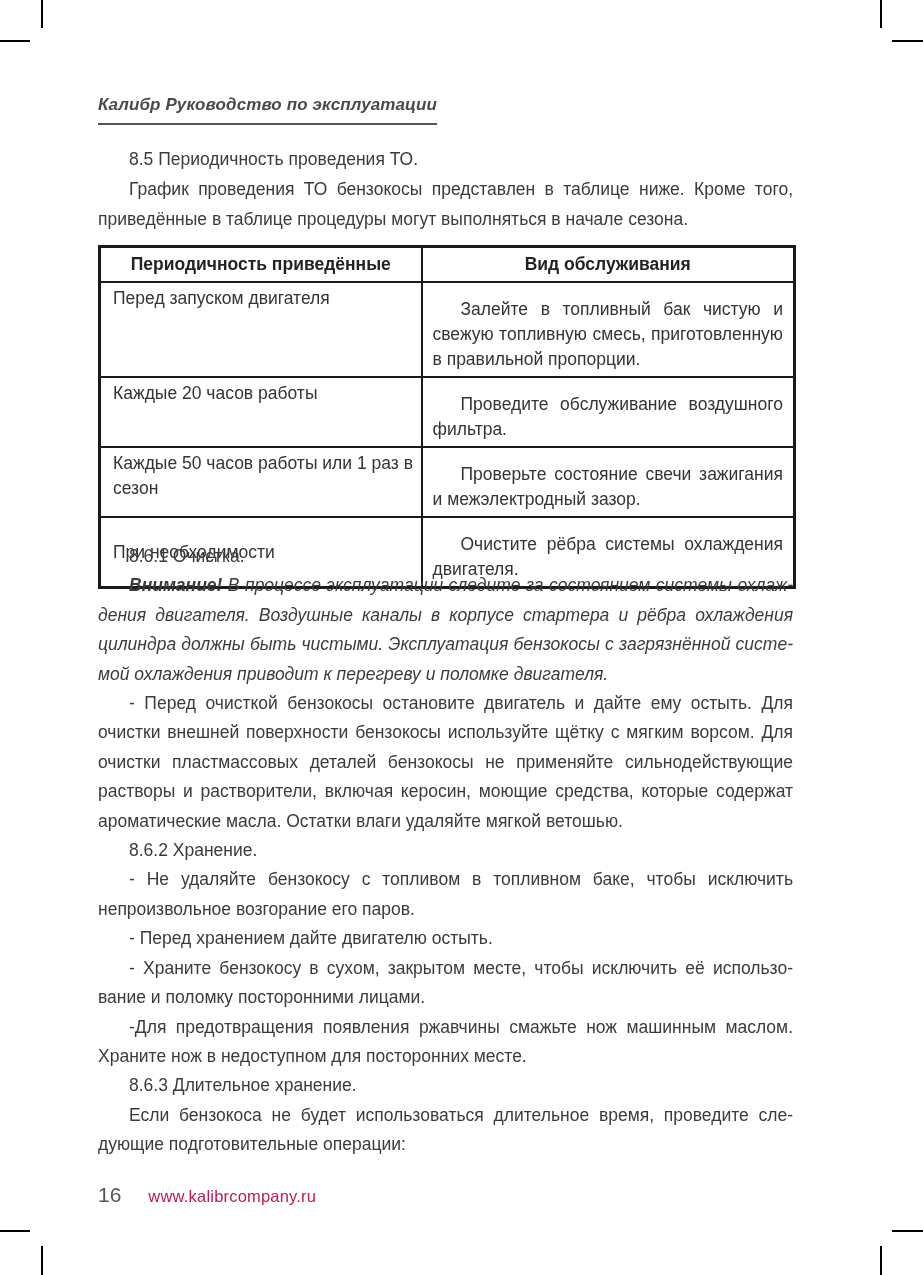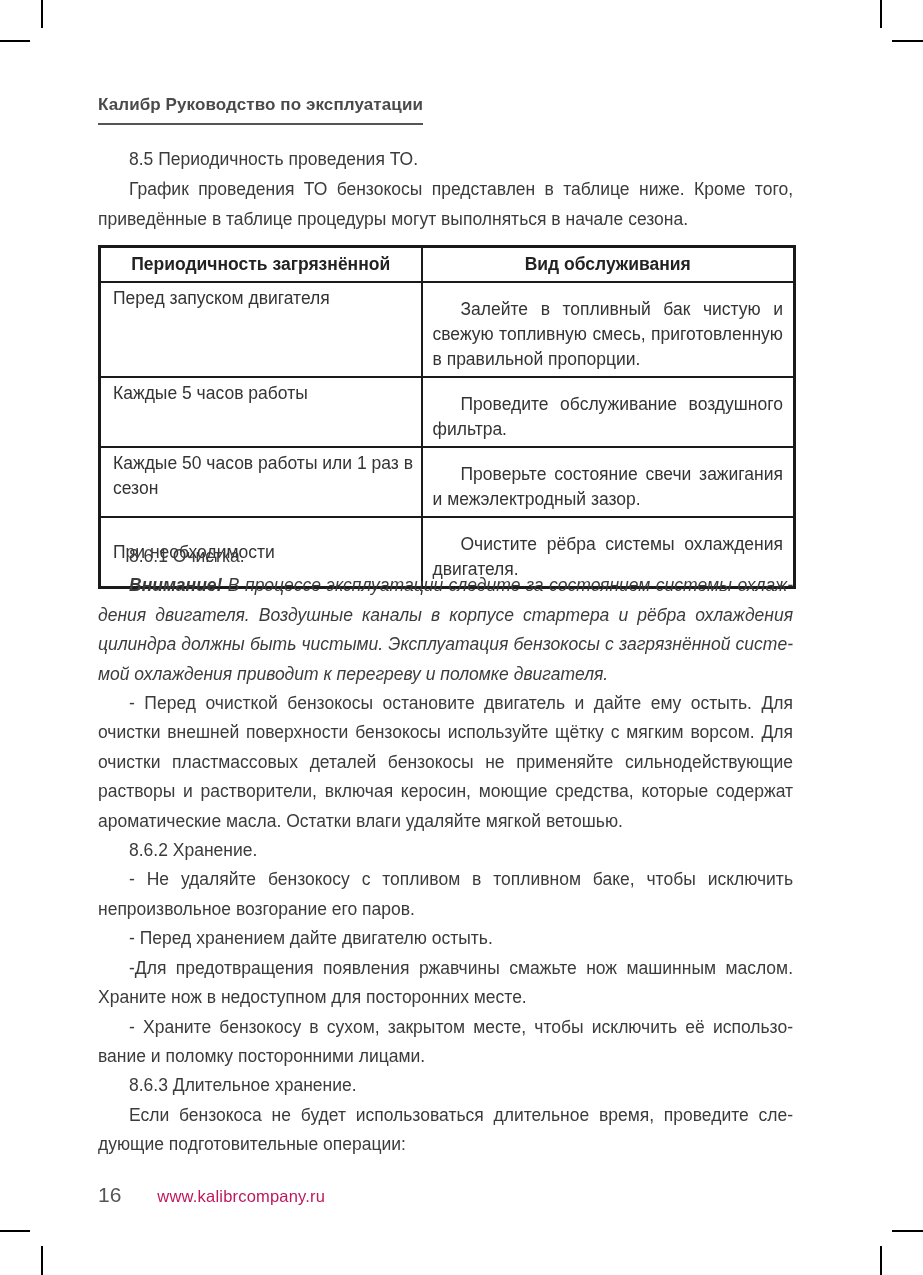--- a/index.html
+++ b/index.html
@@ -9,21 +9,21 @@
   .mark{position:absolute;background:#000000;}
   .m-tl-v{left:41px;top:0;width:2px;height:28px;}
   .m-tr-v{left:880px;top:0;width:2px;height:28px;}
   .m-tl-h{left:0;top:40px;width:30px;height:2px;}
   .m-tr-h{left:892px;top:40px;width:31px;height:2px;}
   .m-bl-h{left:0;top:1230px;width:30px;height:2px;}
   .m-br-h{left:892px;top:1230px;width:31px;height:2px;}
   .m-bl-v{left:41px;top:1246px;width:2px;height:29px;}
   .m-br-v{left:880px;top:1246px;width:2px;height:29px;}
   
-  .header-block{position:absolute;left:98px;top:95px;}
+  .header-block{position:absolute;left:98px;top:95px;font-style:italic;}
   .header-title{display:inline-block;font-size:17px;font-weight:bold;color:#4a4a4a;
                 padding-bottom:8px;border-bottom:2px solid #555555;letter-spacing:0.1px;}
   
   .intro{position:absolute;left:98px;top:144px;width:695px;}
   .intro p{margin:0;font-size:17.5px;line-height:30px;text-align:justify;
            text-indent:31px;color:#3b3b3b;}
   
   .table-wrap{position:absolute;left:98px;top:245px;width:695px;}
   table.maint{width:695px;border-collapse:collapse;table-layout:fixed;
               border:3px solid #1a1a1a;font-size:17.5px;color:#343434;}
@@ -35,21 +35,21 @@
   td.period{padding:3px 6px 3px 12px;text-align:left;}
   td.service{padding:14px 10px 4px 10px;text-align:justify;text-indent:28px;}
   tr.row-last td.period{vertical-align:middle;}
   
   .bottom{position:absolute;left:98px;top:542px;width:695px;}
   .bottom p{margin:0;font-size:17.5px;line-height:29.4px;text-align:justify;
             text-indent:31px;color:#3b3b3b;}
   .bottom p.warn{font-style:italic;}
   .warn-lead{font-weight:bold;font-style:italic;margin-top:9px;}
   
-  .footer{position:absolute;left:98px;top:1183px;display:flex;align-items:baseline;gap:36px;}
+  .footer{position:absolute;left:98px;top:1183px;display:flex;align-items:baseline;gap:27px;}
   .page-number{font-size:21px;color:#555555;}
   .website{font-size:16.5px;color:#be185d;letter-spacing:0.2px;}
 </style>
 </head>
 <body>
 
 <div class="page">
 
   <div class="mark m-tl-v"></div>
   <div class="mark m-tr-v"></div>
@@ -70,31 +70,31 @@
   </div>
 
   <div class="table-wrap">
     <table class="maint">
       <colgroup>
           <col class="c1">
           <col class="c2">
         </colgroup>
       <thead>
         <tr>
-          <th>Периодичность загрязнённой</th>
+          <th>Периодичность приведённые</th>
           <th>Вид обслуживания</th>
         </tr>
       </thead>
       <tbody>
         <tr>
           <td class="period">Перед запуском двигателя</td>
           <td class="service">Залейте в топливный бак чистую и свежую топливную смесь, приготовлен­ную в правильной пропорции.</td>
         </tr>
         <tr>
-          <td class="period">Каждые 5 часов работы</td>
+          <td class="period">Каждые 20 часов работы</td>
           <td class="service">Проведите обслуживание воздушного фильтра.</td>
         </tr>
         <tr>
           <td class="period">Каждые 50 часов работы или 1 раз в сезон</td>
           <td class="service">Проверьте состояние свечи зажига­ния и межэлектродный зазор.</td>
         </tr>
         <tr class="row-last">
           <td class="period">При необходимости</td>
           <td class="service">Очистите рёбра системы охлаждения двигателя.</td>
         </tr>
@@ -102,22 +102,22 @@
     </table>
   </div>
 
   <div class="bottom">
     <p>8.6.1 Очистка.</p>
     <p class="warn"><span class="warn-lead">Внимание!</span><span> В процессе эксплуатации следите за состоянием системы охлаж­дения двигателя. Воздушные каналы в корпусе стартера и рёбра охлаждения цилиндра должны быть чистыми. Эксплуатация бензокосы с загрязнённой систе­мой охлаждения приводит к перегреву и поломке двигателя.</span></p>
     <p>- Перед очисткой бензокосы остановите двигатель и дайте ему остыть. Для очистки внешней поверхности бензокосы используйте щётку с мягким ворсом. Для очистки пластмассовых деталей бензокосы не применяйте сильнодейству­ющие растворы и растворители, включая керосин, моющие средства, которые содержат ароматические масла. Остатки влаги удаляйте мягкой ветошью.</p>
     <p>8.6.2 Хранение.</p>
     <p>- Не удаляйте бензокосу с топливом в топливном баке, чтобы исключить непроизвольное возгорание его паров.</p>
     <p>- Перед хранением дайте двигателю остыть.</p>
+    <p>- Храните бензокосу в сухом, закрытом месте, чтобы исключить её использо­вание и поломку посторонними лицами.</p>
     <p>-Для предотвращения появления ржавчины смажьте нож машинным маслом. Храните нож в недоступном для посторонних месте.</p>
-    <p>- Храните бензокосу в сухом, закрытом месте, чтобы исключить её использо­вание и поломку посторонними лицами.</p>
     <p>8.6.3 Длительное хранение.</p>
     <p>Если бензокоса не будет использоваться длительное время, проведите сле­дующие подготовительные операции:</p>
   </div>
 
   <div class="footer">
     <span class="page-number">16</span>
     <span class="website">www.kalibrcompany.ru</span>
   </div>
 
 </div>

